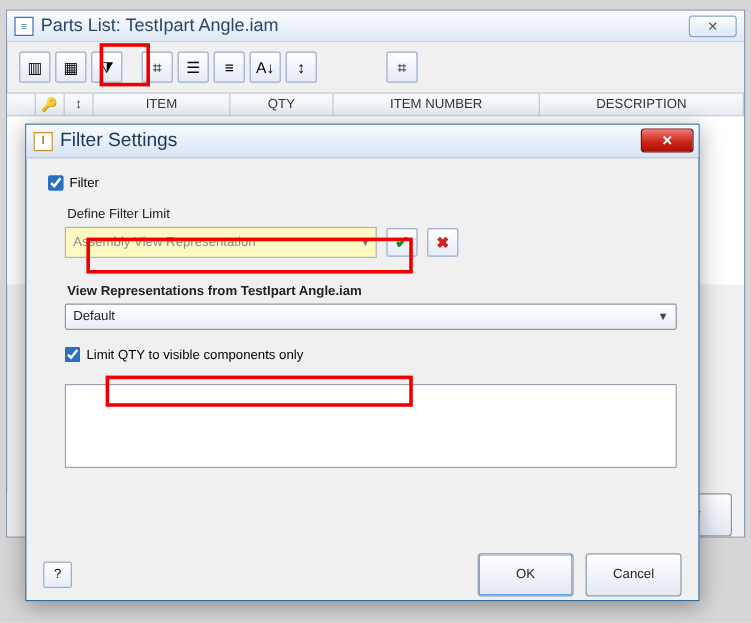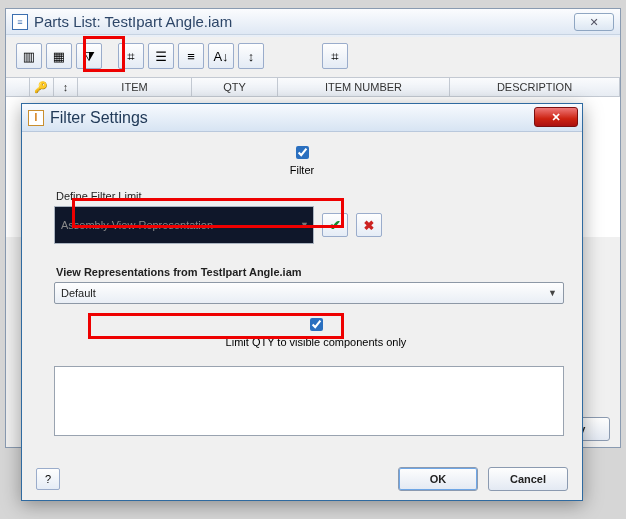--- a/index.html
+++ b/index.html
@@ -56,25 +56,25 @@
   }
   .titlebar2 .app-icon2 { width:16px;height:16px;margin-right:6px;border:1px solid #c98f2f;background:#fff;color:#d37a10;display:flex;align-items:center;justify-content:center;font-weight:bold;font-size:10px;}
   .titlebar2 .title-text2 { font-size:16px; color:#213a58;}
   .close-red {
     position:absolute; right:4px; top:3px; width:44px;height:20px; border-radius:3px;
     background:linear-gradient(#e77,#c21 60%,#a11); border:1px solid #7a0f0f;
     display:flex;align-items:center;justify-content:center; color:#fff; font-weight:bold; font-size:12px;
   }
 
   .dlg-body { padding:14px 18px 10px; }
-  .chk-row { display:flex; align-items:center; gap:5px; margin-bottom:14px;flex-direction:column;}
+  .chk-row { display:flex; align-items:center; gap:5px; margin-bottom:14px;}
   input[type=checkbox] { width:13px;height:13px; accent-color:#2a6fbf; margin:0;}
   .section-lbl { margin-left:2px; margin-bottom:4px; color:#222;}
   .combo {
-    width:260px; height:38px; border:1px solid #abb4c0; background:#0f172a; color:#8a8a8a;
+    width:260px; height:26px; border:1px solid #abb4c0; background:#fef9c3; color:#8a8a8a;
     display:flex; align-items:center; justify-content:space-between; padding:0 4px 0 6px;
   }
   .combo .arrow{ font-size:9px; color:#777;}
   .def-row { display:flex; align-items:center; gap:8px;}
   .icon-btn {
     width:26px;height:24px;border:1px solid #9aaccb; background:linear-gradient(#fefefe,#e5ecf6);
     display:flex;align-items:center;justify-content:center; border-radius:2px;
   }
   .check-mark{color:#178a2d;font-size:14px;font-weight:bold;}
   .x-mark{color:#c22;font-size:13px;font-weight:bold;}
@@ -91,22 +91,22 @@
   .listbox {
     width:100%; height:70px; margin-top:18px; border:1px solid #99a3b0; background:#fff;
   }
 
   .dlg-footer {
     position:absolute; left:0; right:0; bottom:0; height:42px; display:flex; align-items:center;
     justify-content:space-between; padding:0 14px;
   }
   .help-btn { width:24px;height:22px;border:1px solid #9aaccb;background:linear-gradient(#fefefe,#e5ecf6);border-radius:2px;display:flex;align-items:center;justify-content:center;}
   .btn-std {
-    min-width:80px; height:24px; padding:0 14px; border:1px solid #8b9ab0; border-radius:3px;
-    background:linear-gradient(#fefefe,#e3e9f3); color:#222; display:flex;align-items:center;justify-content:center;font-weight:bold;
+    min-width:80px; height:36px; padding:0 14px; border:1px solid #8b9ab0; border-radius:3px;
+    background:linear-gradient(#fefefe,#e3e9f3); color:#222; display:flex;align-items:center;justify-content:center;
   }
   .btn-std.default { box-shadow:0 0 0 1px #6ea6e6 inset; }
   .right-btns{display:flex;gap:10px;}
 </style>
 </head>
 <body>
 
 <div class="win-parts">
   <div class="titlebar">
     <div class="app-icon">≡</div>
@@ -199,21 +199,21 @@
           <span class="x-mark">✖</span>
         </div>
       </div>
 
       <div class="section-lbl" style="margin-top:22px;font-weight:bold;">View Representations from TestIpart Angle.iam</div>
       <div class="select-full">
         <span>Default</span>
         <span class="arrow">▼</span>
       </div>
 
-      <div class="chk-row" style="margin-top:14px;margin-left:14px;">
+      <div class="chk-row" style="margin-top:14px;">
         <input type="checkbox" checked="" style="">
         <span>Limit QTY to visible components only</span>
       </div>
 
       <div class="listbox"></div>
     </div>
   </div>
 
   <div class="dlg-footer">
     <div class="help-btn">

